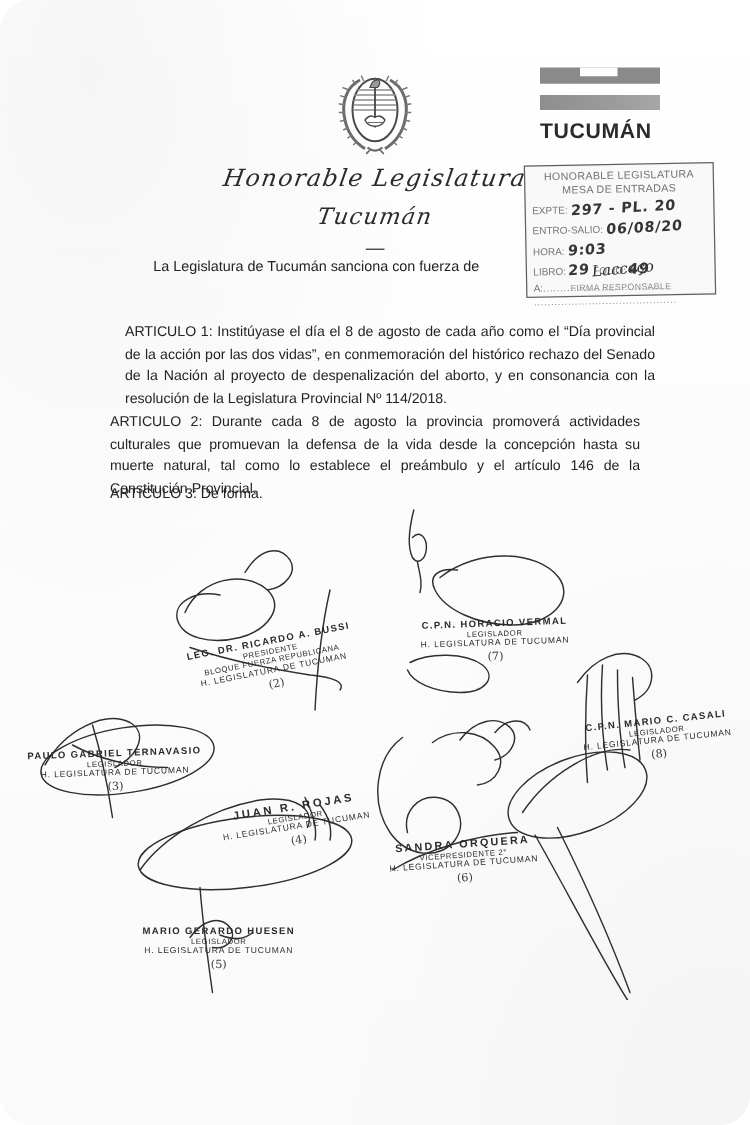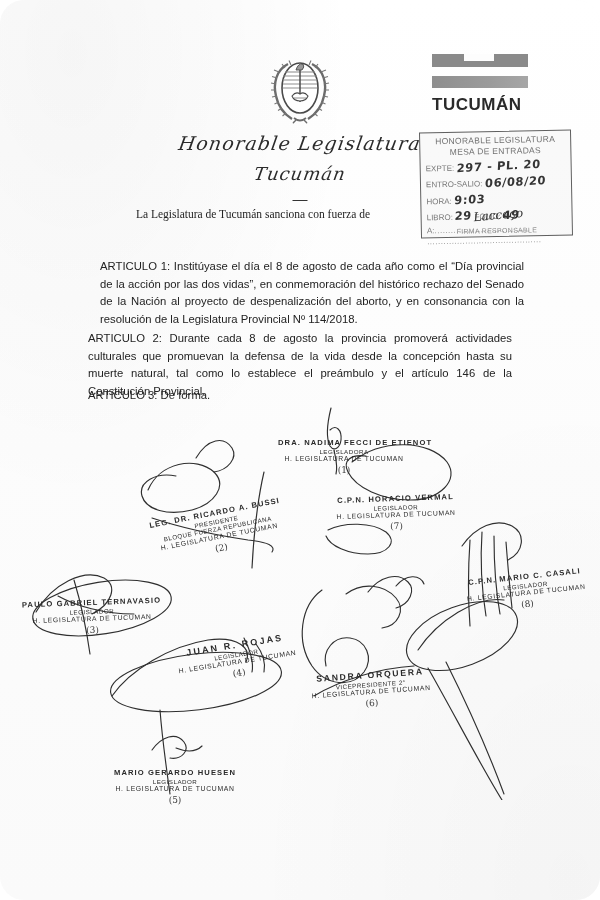--- a/index.html
+++ b/index.html
@@ -301,21 +301,21 @@
       <span class="hand">49</span>
     </div>
     <div class="stamp-row">
       <span>A:</span><span class="dots">...................................</span>
     </div>
     <div class="stamp-row dots">..........................................</div>
     <div class="stamp-sign">Lacceço</div>
     <div class="stamp-foot">FIRMA RESPONSABLE</div>
   </div>
 
-  <div class="center-line" style="top:208px;font-family:Liberation Serif, serif;">La Legislatura de Tucumán sanciona con fuerza de</div>
+  <div class="center-line" style="top:208px;">La Legislatura de Tucumán sanciona con fuerza de</div>
 
   <div class="body-block" style="top:258px;margin-left:12px;">ARTICULO 1: Institúyase el día el 8 de agosto de cada año como el “Día provincial de la acción por las dos vidas”, en conmemoración del histórico rechazo del Senado de la Nación al proyecto de despenalización del aborto, y en consonancia con la resolución de la Legislatura Provincial Nº 114/2018.</div>
   <div class="body-block" style="top:330px;">ARTICULO 2: Durante cada 8 de agosto la provincia promoverá actividades culturales que promuevan la defensa de la vida desde la concepción hasta su muerte natural, tal como lo establece el preámbulo y el artículo 146 de la Constitución Provincial.</div>
   <div class="body-block" style="top:387px;">ARTICULO 3: De forma.</div>
 
   <svg class="ink" style="left:0; top:400px; width:600px; height:400px;" viewBox="0 0 600 400">
 
     <path d="M331 8 C327 24 326 38 330 46 C334 52 340 48 341 40 C342 30 336 24 330 30"></path>
     <path d="M334 50 C336 60 338 66 336 74"></path>
 
@@ -351,26 +351,20 @@
     <path d="M482 132 C480 162 482 192 486 216"></path>
     <path d="M494 136 C494 166 496 192 500 214"></path>
     <path d="M506 142 C508 168 510 190 512 208"></path>
     <path d="M462 146 C476 126 496 118 512 126 C526 134 524 152 508 160"></path>
     <ellipse cx="462" cy="236" rx="58" ry="30" transform="rotate(-20 462 236)"></ellipse>
     <path d="M418 250 C438 220 476 196 504 200"></path>
     <path d="M428 268 C452 310 482 368 502 400"></path>
     <path d="M446 262 C468 306 490 356 504 394"></path>
   </svg>
 
-  <div class="sig" style="left:278px; top:438px; width:132px;">
-    <div class="sig-name">DRA. NADIMA FECCI DE ETIENOT</div>
-    <div class="sig-role">LEGISLADORA</div>
-    <div class="sig-org">H. LEGISLATURA DE TUCUMAN</div>
-    <div class="sig-num">(1)</div>
-  </div>
 
   <div class="sig" style="left:148px; top:508px; width:140px; transform: rotate(-11deg);">
     <div class="sig-name">LEG. DR. RICARDO A. BUSSI</div>
     <div class="sig-role">PRESIDENTE</div>
     <div class="sig-role">BLOQUE FUERZA REPUBLICANA</div>
     <div class="sig-org">H. LEGISLATURA DE TUCUMAN</div>
     <div class="sig-num">(2)</div>
   </div>
 
   <div class="sig" style="left:22px; top:598px; width:140px; transform: rotate(-2deg);">
@@ -380,21 +374,21 @@
     <div class="sig-num">(3)</div>
   </div>
 
   <div class="sig" style="left:172px; top:640px; width:130px; transform: rotate(-9deg);">
     <div class="sig-name" style="font-size:9px; letter-spacing:2.2px;">JUAN R. ROJAS</div>
     <div class="sig-role">LEGISLADOR</div>
     <div class="sig-org">H. LEGISLATURA DE TUCUMAN</div>
     <div class="sig-num">(4)</div>
   </div>
 
-  <div class="sig" style="left:105px; top:768px; width:140px;">
+  <div class="sig" style="left:105px; top:740px; width:140px;">
     <div class="sig-name">MARIO GERARDO HUESEN</div>
     <div class="sig-role">LEGISLADOR</div>
     <div class="sig-org">H. LEGISLATURA DE TUCUMAN</div>
     <div class="sig-num">(5)</div>
   </div>
 
   <div class="sig" style="left:306px; top:670px; width:130px; transform: rotate(-4deg);">
     <div class="sig-name" style="font-size:8.6px; letter-spacing:1.8px;">SANDRA ORQUERA</div>
     <div class="sig-role">VICEPRESIDENTE 2°</div>
     <div class="sig-org">H. LEGISLATURA DE TUCUMAN</div>

